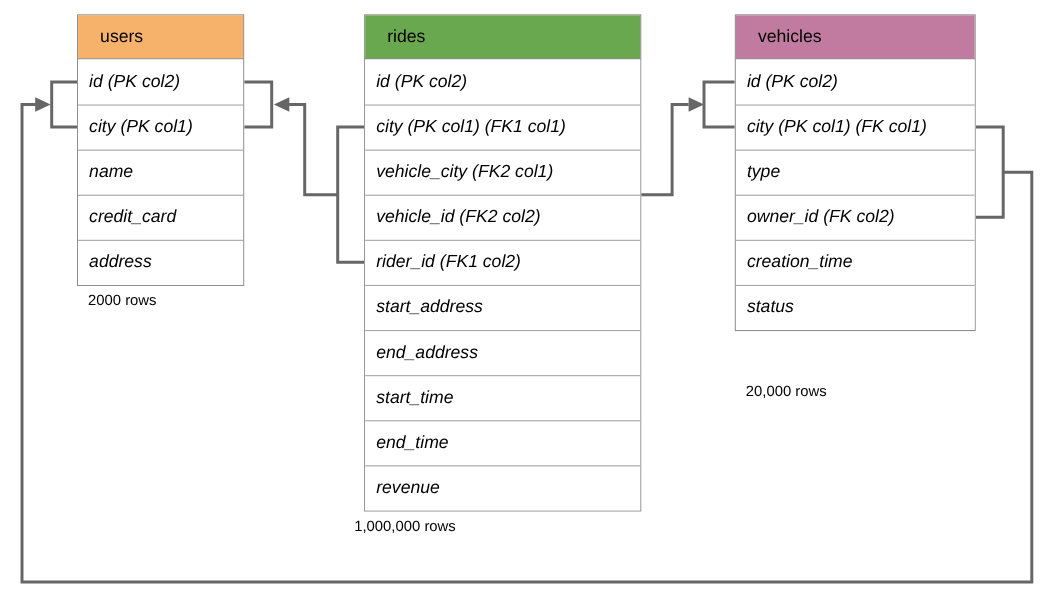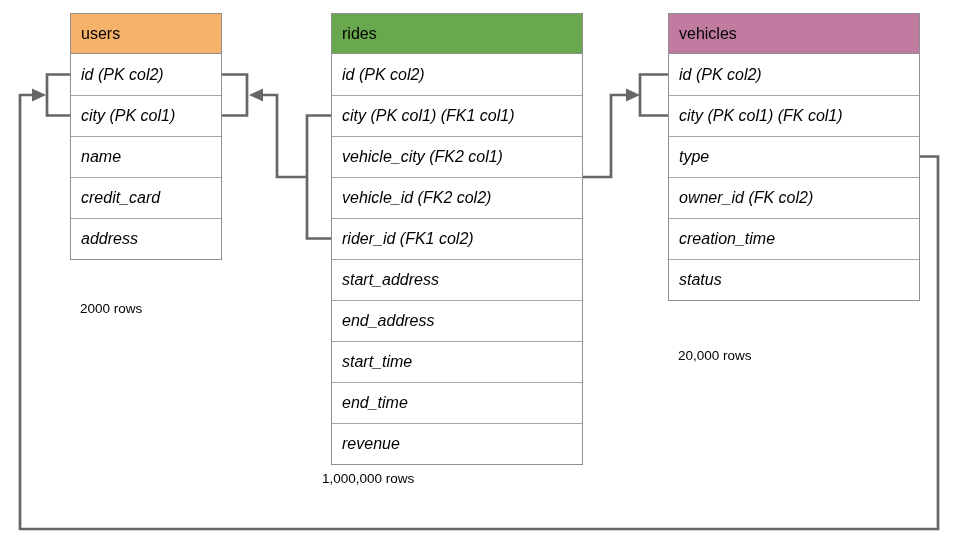--- a/index.html
+++ b/index.html
@@ -28,47 +28,47 @@
   .dbtable {
     position: absolute;
     box-sizing: border-box;
     border: 1px solid #8F8F8F;
     background: #ffffff;
     color: #000000;
   }
   .thead {
     height: 39px;
     line-height: 39px;
-    padding-left: 10px;
+    padding-left: 20px;
     font-size: 16px;
     border-bottom: 1px solid #8F8F8F;
     white-space: nowrap;
   }
   .trow {
     height: 41px;
     box-sizing: border-box;
     display: flex;
     align-items: center;
     padding-left: 10px;
     font-size: 16px;
     white-space: nowrap;
     background: #ffffff;
     font-style: italic;
   }
   .trow + .trow { border-top: 1px solid #A6A6A6; }
   .t-users    { left: 70px;  top: 13px; width: 152px; }
   .t-rides    { left: 331px; top: 13px; width: 252px; }
-  .t-vehicles { left: 668px; top: 13px; width: 252px; }
+  .t-vehicles { left: 668px; top: 13px; width: 219px; }
   .rowcount {
     position: absolute;
     font-size: 13.5px;
     color: #000000;
     white-space: nowrap;
   }
-  .rc-users    { left: 80px;  top: 265px; margin-top: 36px; }
+  .rc-users    { left: 80px;  top: 265px; }
   .rc-rides    { left: 322px; top: 471px; }
   .rc-vehicles { left: 678px; top: 348px; text-align: center; }
 </style>
 </head>
 <body>
 
 <div class="canvas">
 
   <svg class="overlay" viewBox="0 0 960 540">
 

